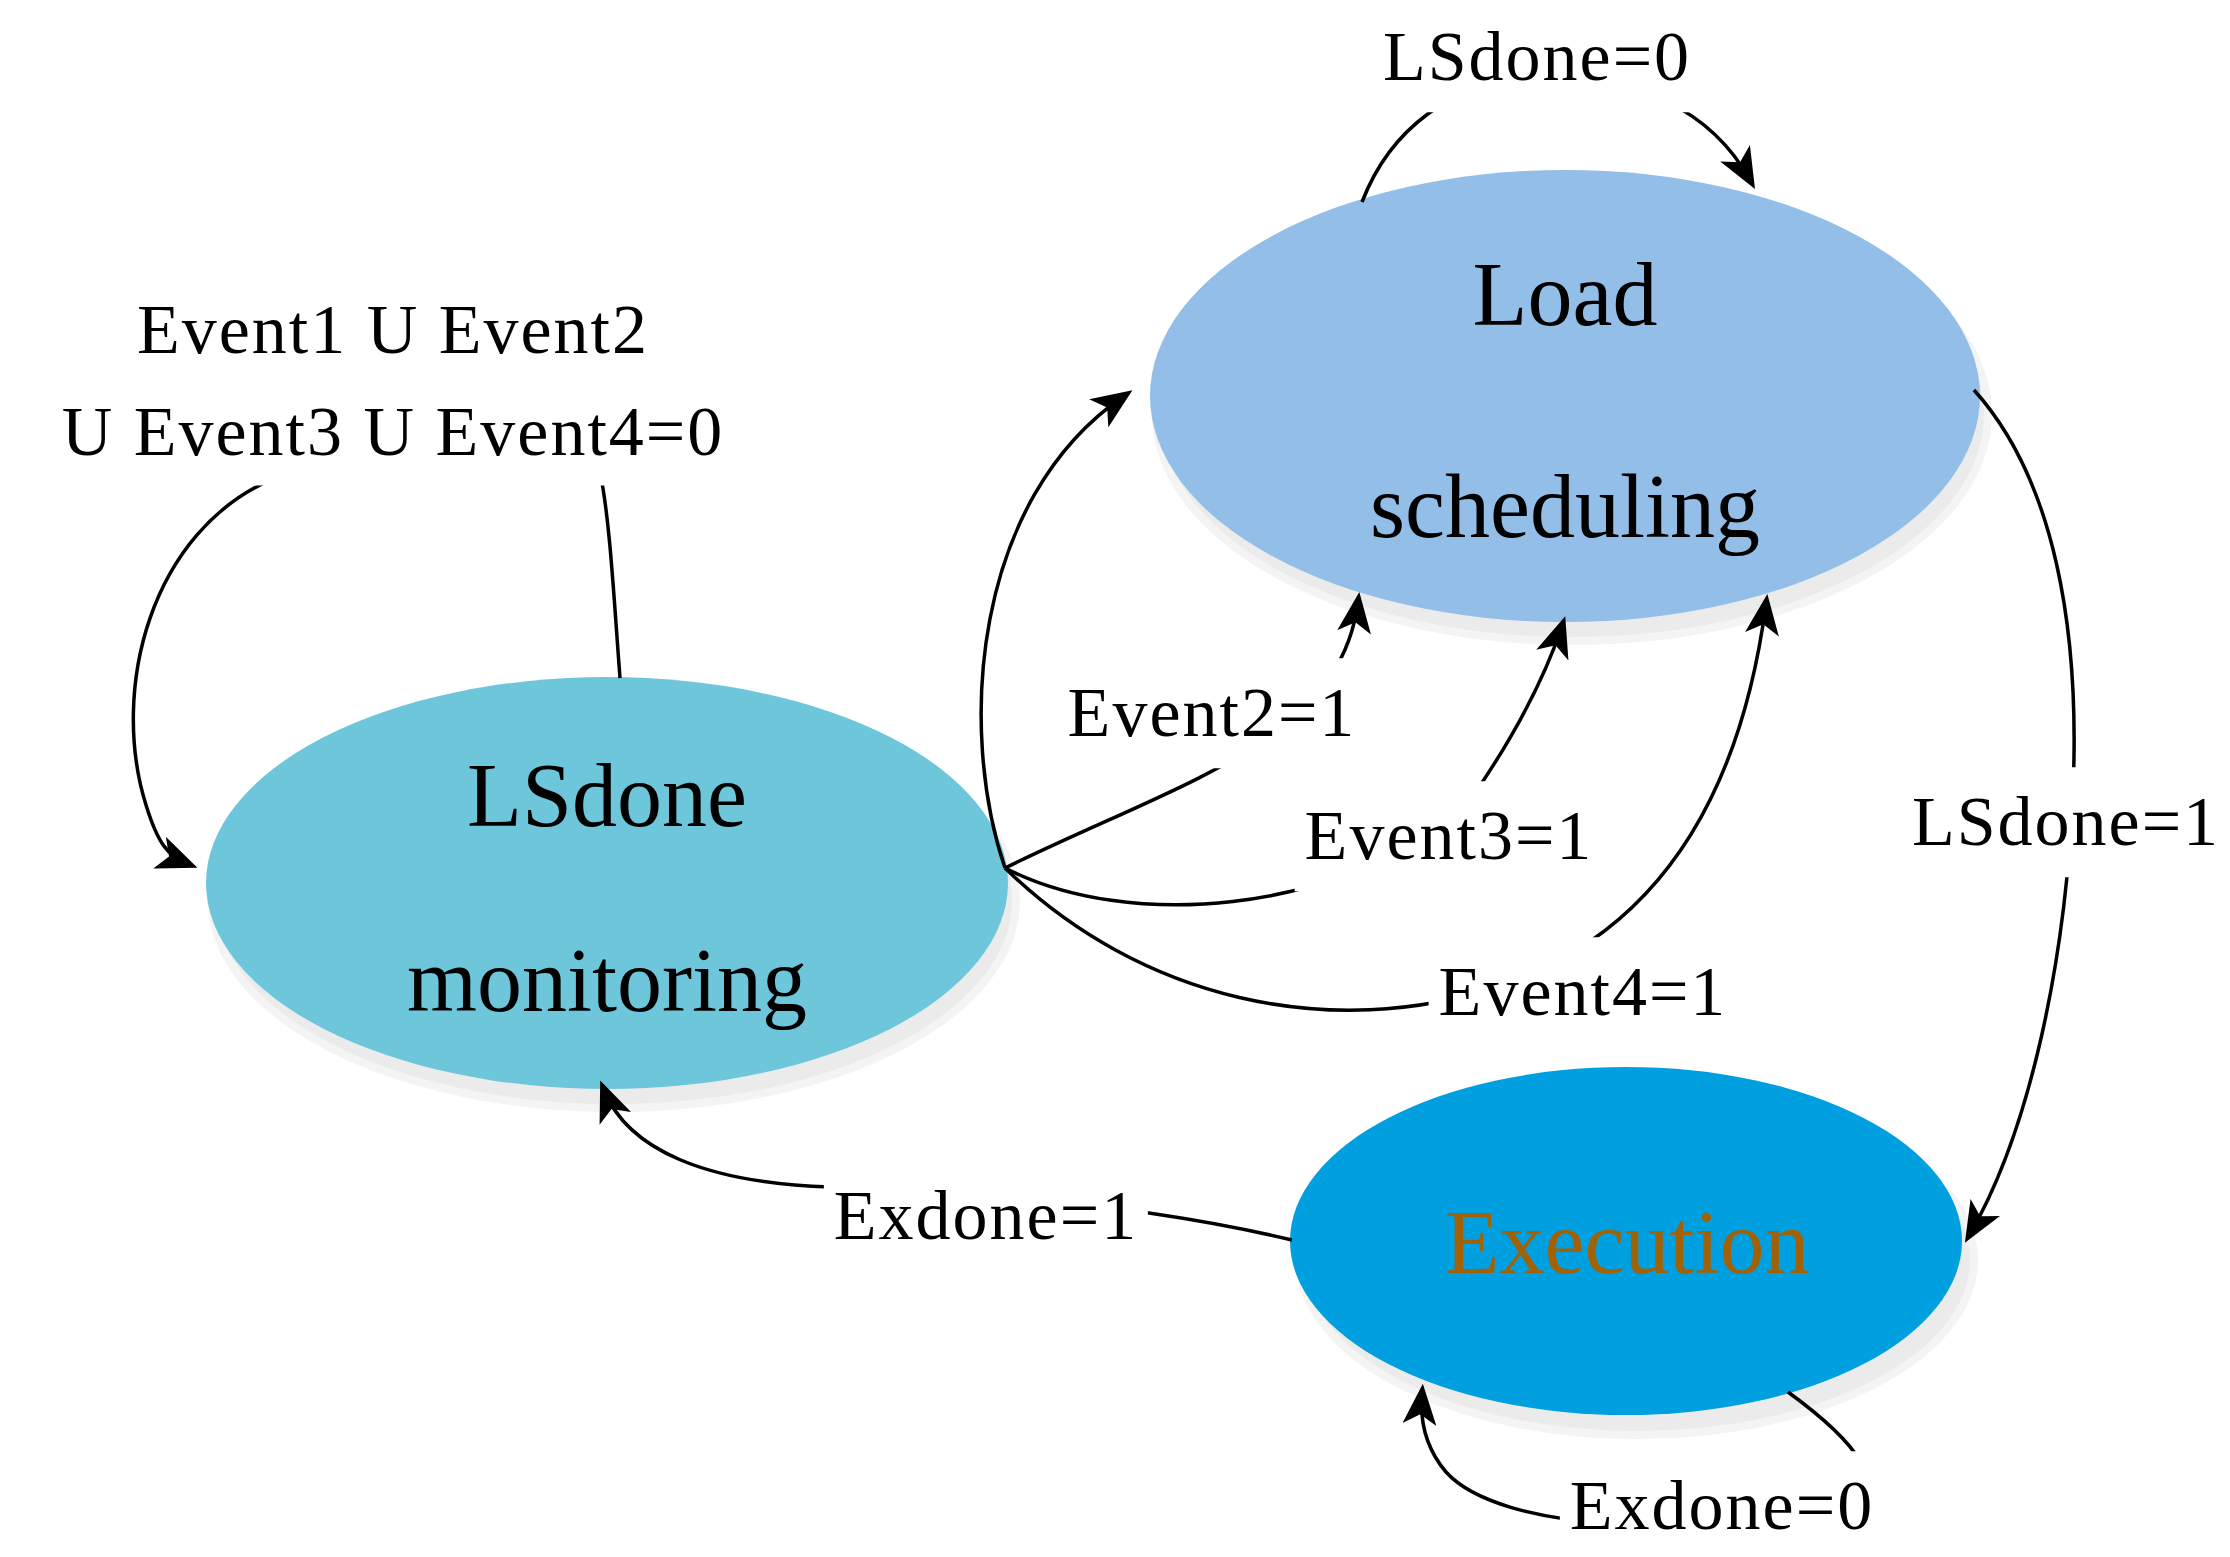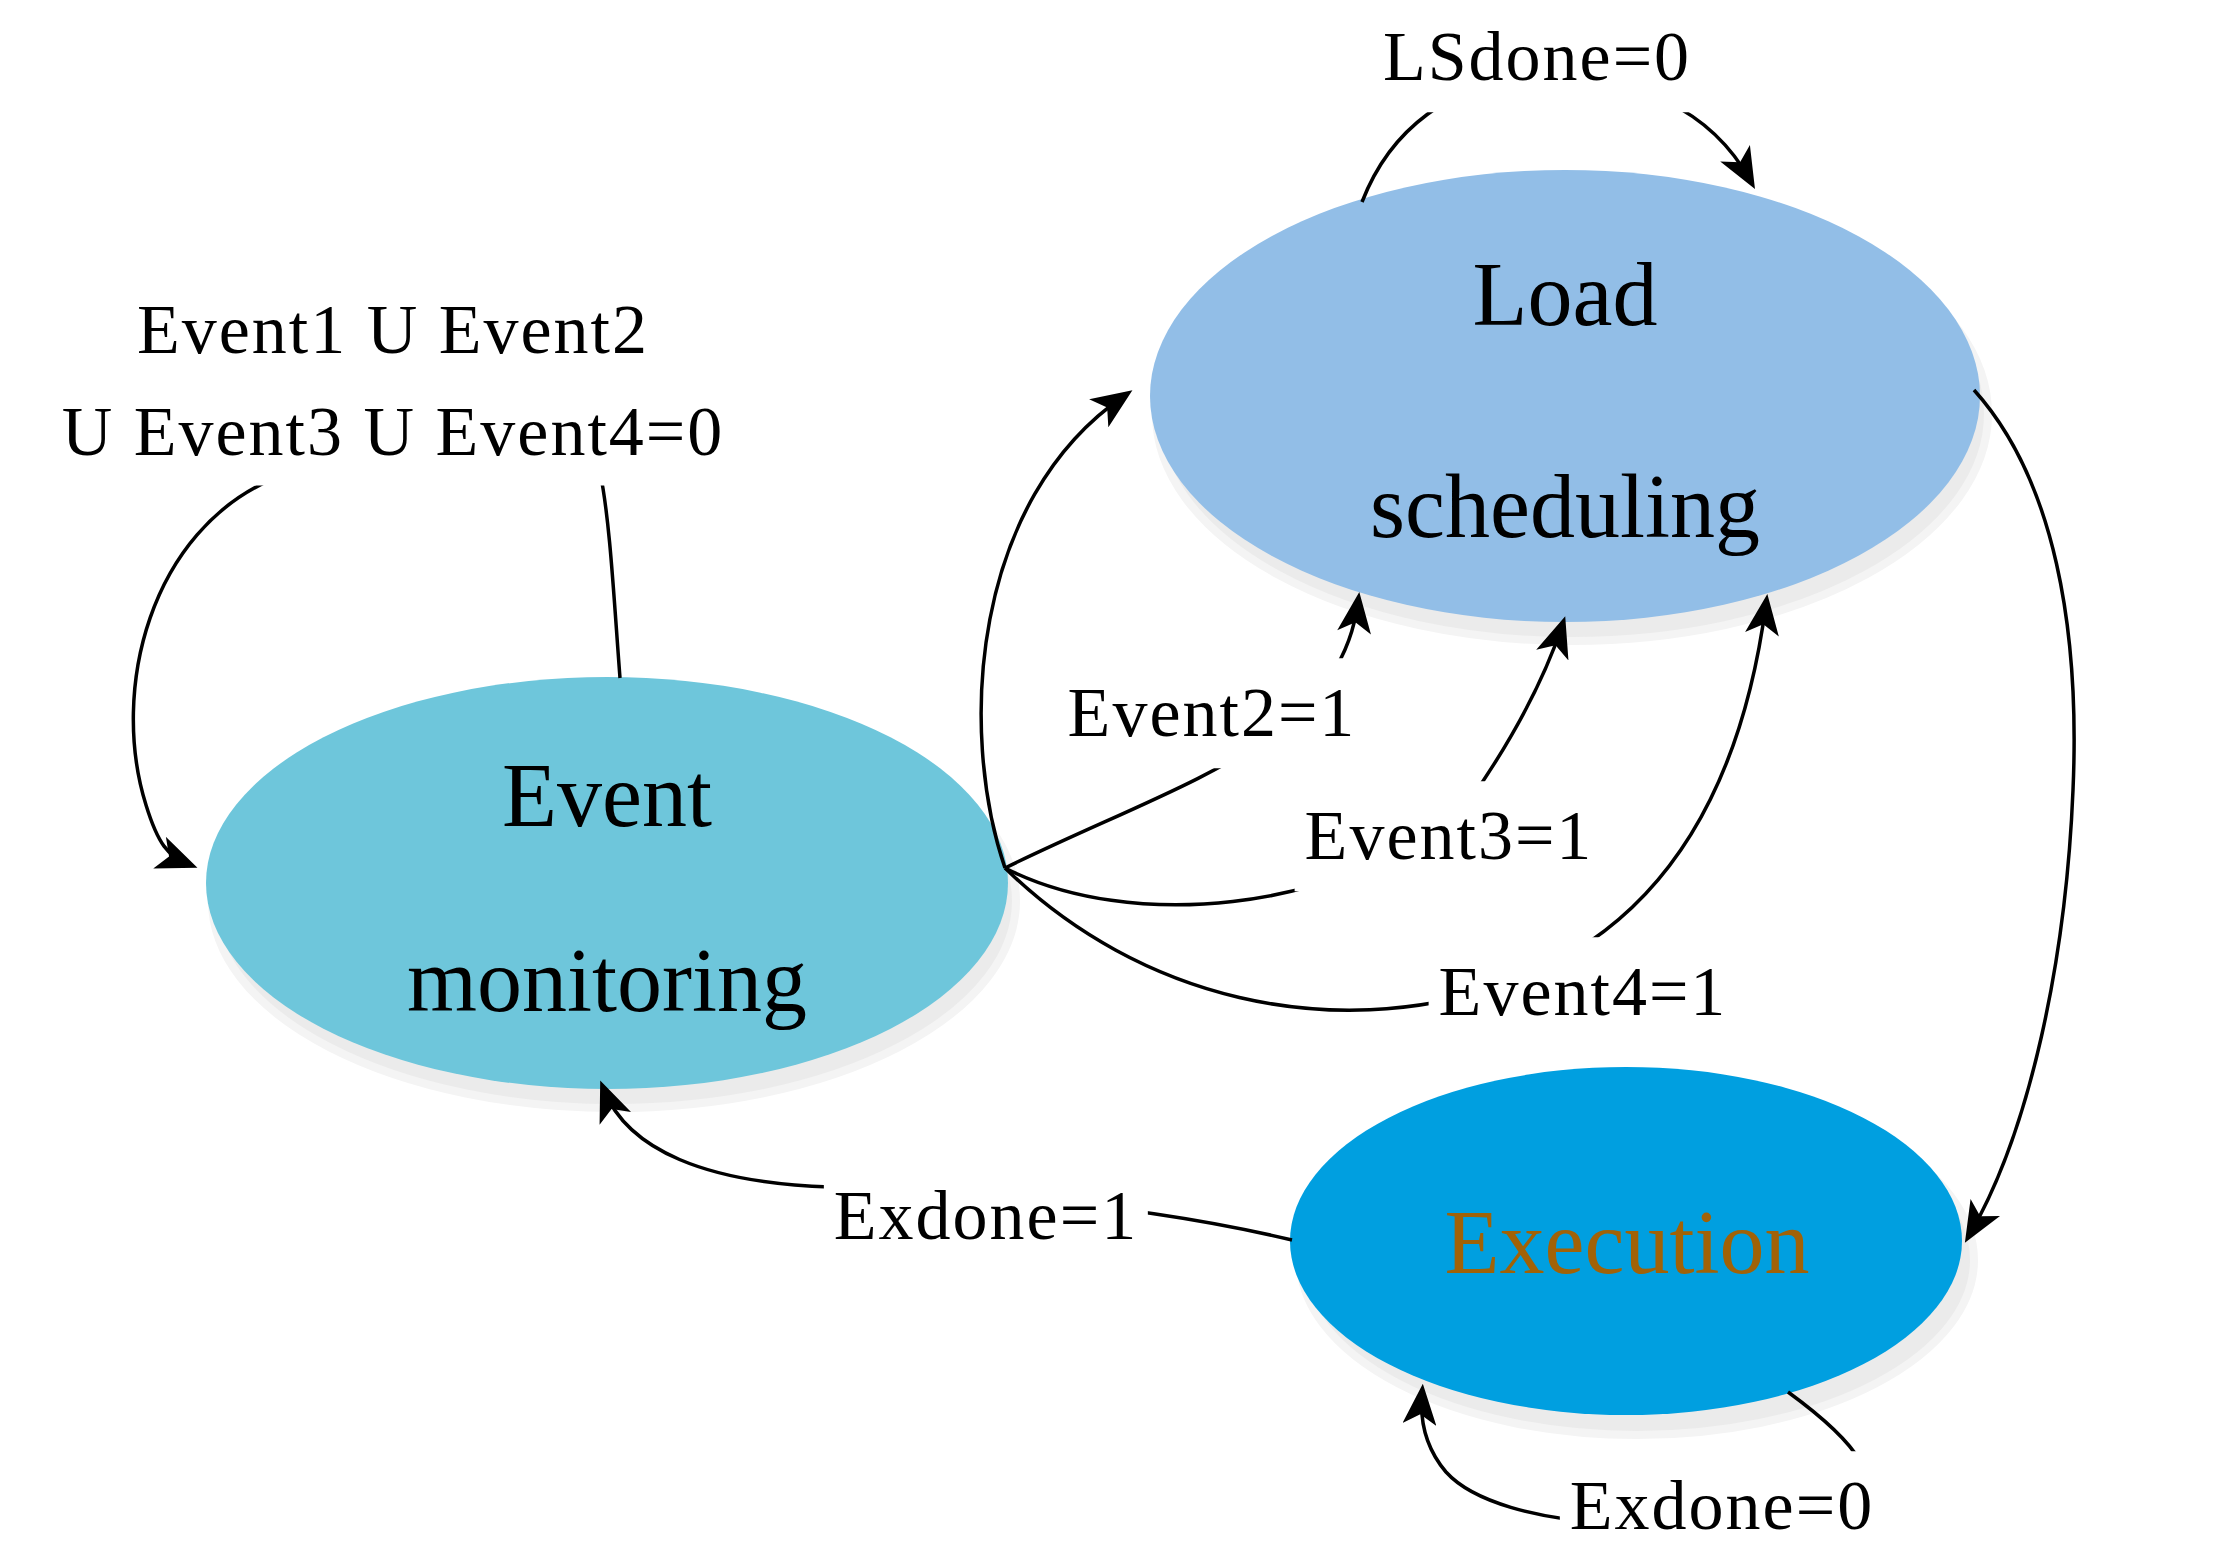--- a/index.html
+++ b/index.html
@@ -122,32 +122,33 @@
     <span class="line" style="display:block">U Event3 U Event4=0</span>
   </div>
 
 
   <div class="edge-label" id="lbl-event2">Event2=1</div>
 
   <div class="edge-label" id="lbl-event3">Event3=1</div>
 
   <div class="edge-label" id="lbl-event4">Event4=1</div>
 
+  <div class="edge-label" id="lbl-lsdone1">LSdone=1</div>
 
   <div class="edge-label" id="lbl-exdone1">Exdone=1</div>
 
   <div class="edge-label" id="lbl-exdone0">Exdone=0</div>
 
   <div class="state-label" id="lbl-state-ls">
     <span class="line">Load</span>
     <span class="line">scheduling</span>
   </div>
 
   <div class="state-label" id="lbl-state-em">
-    <span class="line">Event</span>
+    <span class="line">LSdone</span>
     <span class="line">monitoring</span>
   </div>
 
   <div class="state-label" id="lbl-state-ex">
     <span class="line">Execution</span>
   </div>
 
 </div>
 
 </body></html>

